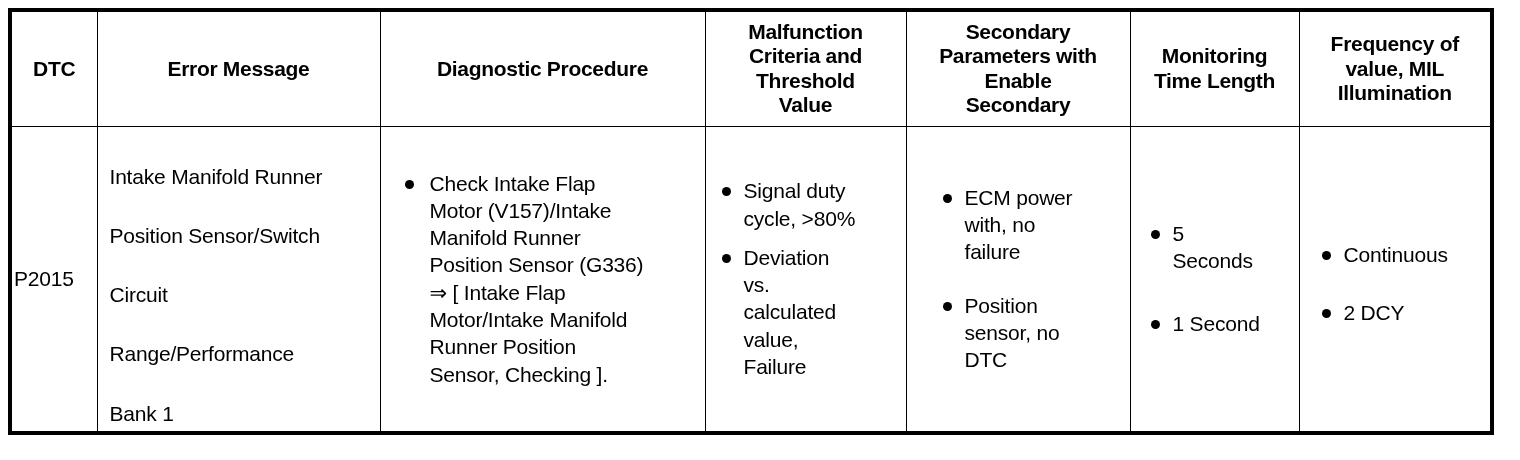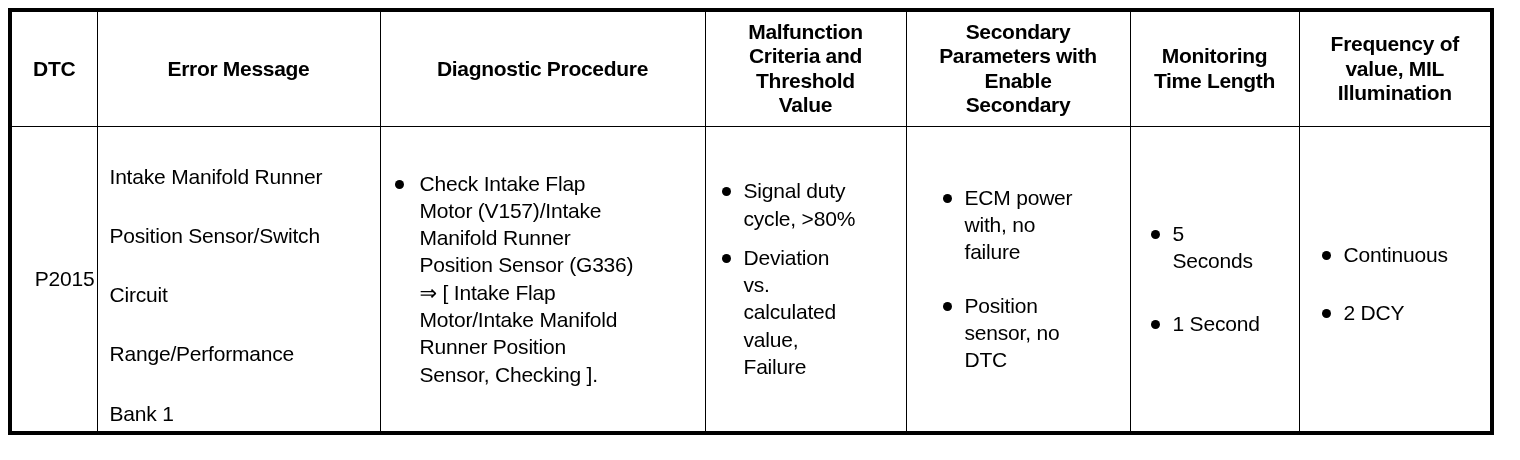--- a/index.html
+++ b/index.html
@@ -71,21 +71,21 @@
   
   col.c-dtc      { width: 87px;  }
   col.c-err      { width: 283px; }
   col.c-diag     { width: 325px; }
   col.c-mal      { width: 201px; }
   col.c-sec      { width: 224px; }
   col.c-mon      { width: 169px; }
   col.c-freq     { width: 193px; }
 
   .dtc-code {
-    text-align: right;
+    text-align: left;
     font-size: 21px;
     padding: 0 2px;
   }
 
   .err-text {
     padding: 4px 12px 4px 12px;
     text-align: left;
   }
   .err-text .line { display: block; white-space: nowrap; margin-top: 32px; }
 
@@ -108,21 +108,21 @@
     left: 8px;
     top: 10px;
     width: 9px;
     height: 9px;
     background: #000000;
     border-radius: 50%;
   }
   ul.bl .line { display: block; white-space: nowrap; }
 
   
-  .col-diag ul.bl { padding-left: 6px; }
+  .col-diag ul.bl { padding-left: 16px; }
   .col-diag ul.bl > li { padding-left: 33px; }
 
   .col-mal ul.bl > li + li { margin-top: 12px; }
   .col-sec ul.bl > li + li { margin-top: 26px; }
   .col-mon ul.bl > li + li { margin-top: 36px; }
   .col-freq ul.bl > li + li { margin-top: 30px; }
 
   .col-mon ul.bl { padding-left: 12px; }
   .col-freq ul.bl { padding-left: 14px; margin-top: 10px; }
   .col-sec ul.bl { padding-left: 28px; }

